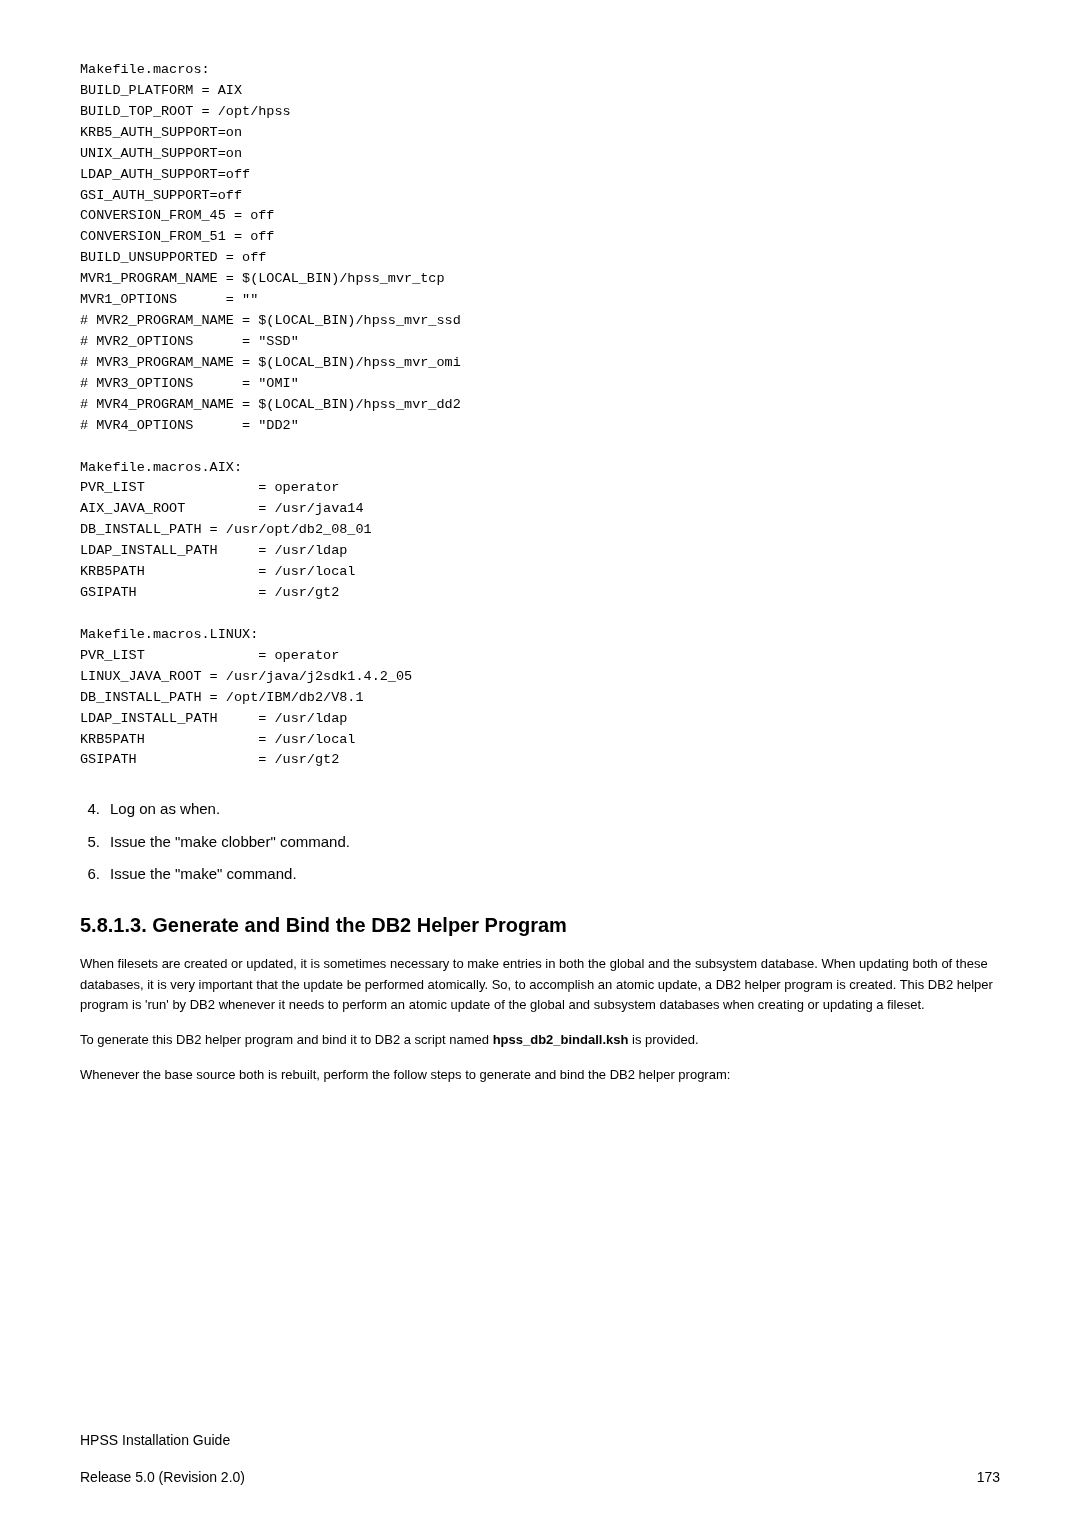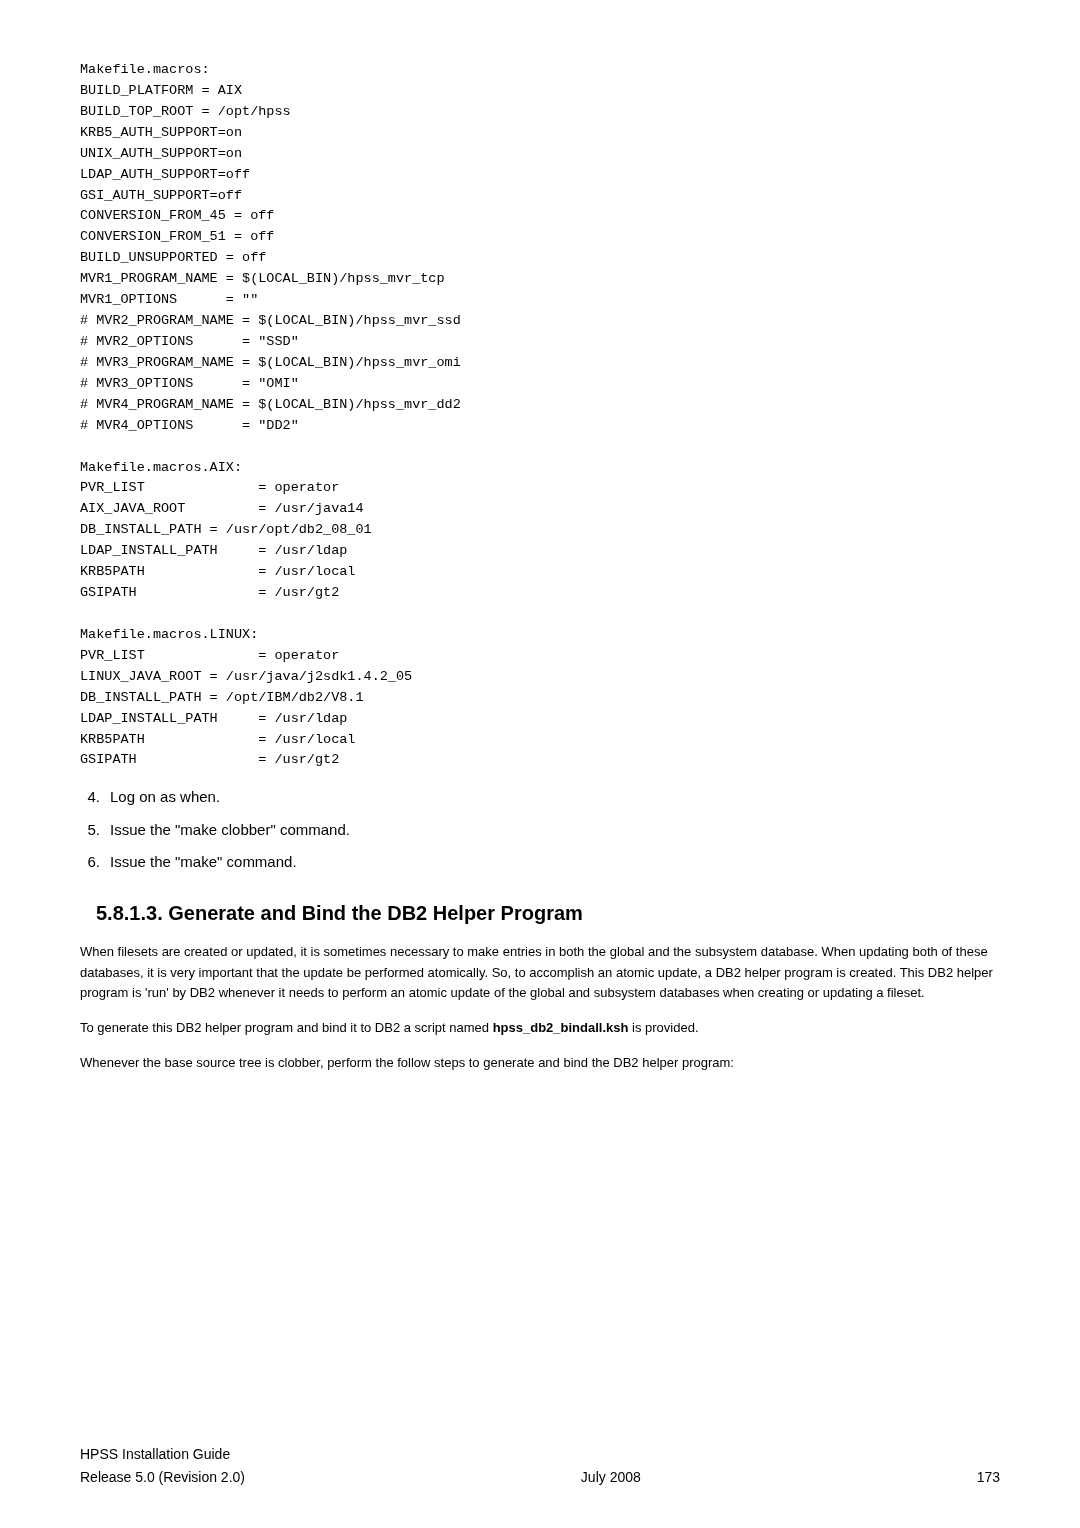--- a/index.html
+++ b/index.html
@@ -16,21 +16,21 @@
       padding: 60px 80px;
       color: #000000;
       font-size: 15px;
       line-height: 1.5;
     }
 
     .code-block {
       font-family: 'Courier New', Courier, monospace;
       font-size: 13.5px;
       line-height: 1.55;
-      margin-bottom: 15px;
+      margin-bottom: 27px;
       white-space: pre;
       color: #000;
     }
 
     .numbered-list {
       margin: 10px 0 20px 0;
       padding-left: 0;
       list-style: none;
     }
 
@@ -42,21 +42,21 @@
     }
 
     .numbered-list li .num {
       min-width: 20px;
       text-align: right;
     }
 
     .section-heading {
       font-size: 20px;
       font-weight: bold;
-      margin: 24px 0 14px 16px;
+      margin: 24px 0 14px 0;
       font-family: Arial, sans-serif;
     }
 
     .body-text {
       font-size: 13px;
       line-height: 1.6;
       margin-bottom: 14px;
       font-family: Arial, sans-serif;
     }
 
@@ -72,21 +72,21 @@
       right: 80px;
       display: flex;
       justify-content: space-between;
       align-items: flex-end;
       font-size: 14px;
     }
 
     .footer-left {
       display: flex;
       flex-direction: column;
-      gap: 2px;
+      gap: 16px;
     }
 
     .footer-center {
       text-align: center;
       flex: 1;
     }
 
     .footer-right {
       text-align: left;
     }
@@ -143,22 +143,21 @@
     <span>Issue the "make" command.</span>
   </li>
 </ol>
 
 <h2 class="section-heading">5.8.1.3.  Generate and Bind the DB2 Helper Program</h2>
 
 <p class="body-text">When filesets are created or updated, it is sometimes necessary to make entries in both the global and the subsystem database. When updating both of these databases, it is very important that the update be performed atomically. So, to accomplish an atomic update, a DB2 helper program is created. This DB2 helper program is 'run' by DB2 whenever it needs to perform an atomic update of the global and subsystem databases when creating or updating a fileset.</p>
 
 <p class="body-text">To generate this DB2 helper program and bind it to DB2 a script named <strong>hpss_db2_bindall.ksh</strong> is provided.</p>
 
-<p class="body-text">Whenever the base source tree is clobber, perform the follow steps to generate and bind the DB2 helper program:</p>
+<p class="body-text">Whenever the base source both is rebuilt, perform the follow steps to generate and bind the DB2 helper program:</p>
 
 <div class="footer">
   <div class="footer-left">
     <span>HPSS Installation Guide</span>
     <span>Release 5.0 (Revision 2.0)</span>
   </div>
-  <div class="footer-center">July 2008</div>
   <div class="footer-right">173</div>
 </div>
 
 </body></html>

